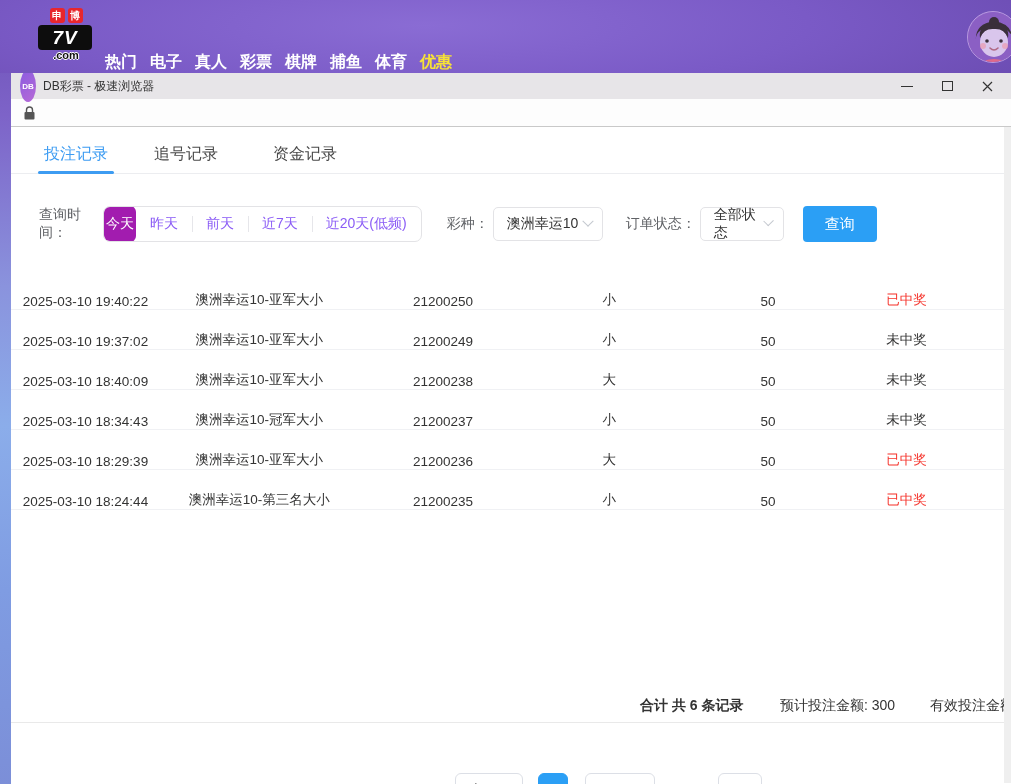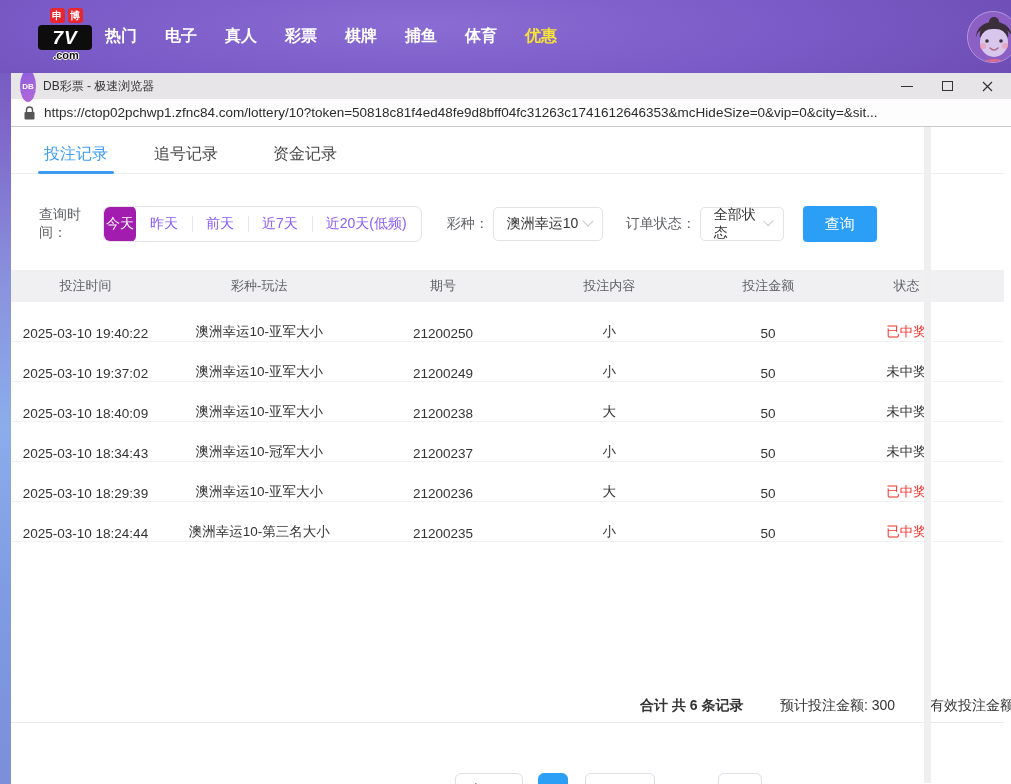--- a/index.html
+++ b/index.html
@@ -12,21 +12,21 @@
             background:radial-gradient(ellipse 700px 120px at 42% 35%, #8a6cd4 0%, #7a5ac6 55%, #6a4bb0 100%); }
   .logo { position:absolute; left:38px; top:8px; width:56px; }
   .logo-badges { display:flex; gap:3px; justify-content:center; }
   .logo-badge { width:15px; height:15px; background:#e8262d; border-radius:3px; color:#fff;
                 font-size:10px; font-weight:bold; display:flex; align-items:center; justify-content:center; }
   .logo-main { margin-top:2px; width:54px; height:25px; background:#0d0d0d; border-radius:4px;
                color:#fff; font-size:19px; font-weight:bold; font-style:italic;
                display:flex; align-items:center; justify-content:center; letter-spacing:1px; }
   .logo-suffix { text-align:center; font-size:11px; font-weight:bold; color:#111; line-height:11px;
                  text-shadow:-1px 0 #fff,1px 0 #fff,0 -1px #fff,0 1px #fff; }
-  .nav-items { position:absolute; left:104px; top:0; height:73px; display:flex; align-items:center; gap:26px; }
+  .nav-items { position:absolute; left:104px; top:0; height:73px; display:flex; align-items:flex-end; gap:11px; }
   .nav-item { width:34px; text-align:center; color:#fff; font-size:16px; font-weight:bold; cursor:pointer; }
   .nav-item.highlight { color:#f7e237; }
   .avatar { position:absolute; left:967px; top:11px; width:52px; height:52px; border-radius:50%;
             overflow:hidden; background:radial-gradient(circle at 50% 40%, #a678d8 0%, #8b5fc4 70%, #7a4fb4 100%);
             border:1px solid #b99ae0; }
 
   
   .window { position:absolute; left:11px; top:73px; width:1000px; height:711px; background:#fff; overflow:hidden; }
 
   .titlebar { height:26px; background:#e7e5e8; display:flex; align-items:center; padding-left:9px; position:relative; }
@@ -34,21 +34,21 @@
              color:#fff; font-size:8px; font-weight:bold; display:flex; align-items:center; justify-content:center; flex:0 0 16px; }
   .title-text { margin-left:7px; font-size:12px; color:#333; }
   .win-controls { position:absolute; right:4px; top:0; height:26px; display:flex; }
   .win-btn { width:40px; height:26px; display:flex; align-items:center; justify-content:center; cursor:pointer; }
   .ico-min { width:12px; height:0; border-bottom:1px solid #333; }
   .ico-max { width:11px; height:10px; border:1px solid #333; }
 
   .urlbar { height:28px; background:#fdfdfd; border-bottom:1px solid #c9c9c9; display:flex; align-items:center; padding-left:13px; }
   .url-text { margin-left:9px; font-size:13.5px; color:#2b2b2b; white-space:nowrap; overflow:hidden; }
 
-  .content { position:relative; width:920px; height:656px; background:#fff; }
+  .content { position:relative; width:1000px; height:656px; background:#fff; }
   .scrollbar-track { position:absolute; right:0; top:0; width:7px; height:656px; background:#efefef; }
 
   
   .tabs { position:absolute; top:10px; left:0; width:993px; height:37px; border-bottom:1px solid #ecedf0; }
   .tab { position:absolute; top:7px; font-size:16px; color:#4a4a4a; cursor:pointer; }
   .tab.active { color:#3d9cf2; }
   .tab-underline { position:absolute; left:27px; top:34px; width:76px; height:3px; border-radius:2px; background:#3d9cf2; }
 
   
   .filter-row { position:absolute; top:78px; left:28px; height:38px; display:flex; align-items:center; }
@@ -153,21 +153,20 @@
           </svg>
         </div>
       </div>
     </div>
 
     <div class="urlbar">
       <svg width="11" height="14" viewBox="0 0 11 14">
         <rect x="0.5" y="6" width="10" height="7.5" rx="1" fill="#555"></rect>
         <path d="M2.5 6 V4 a3 3 0 0 1 6 0 V6" stroke="#555" stroke-width="1.4" fill="none"></path>
       </svg>
-      <span class="url-text">https://ctop02pchwp1.zfnc84.com/lottery/10?token=50818c81f4ed48fe9d8bff04fc31263c1741612646353&amp;mcHideSize=0&amp;vip=0&amp;city=&amp;sit...</span>
     </div>
 
     <div class="content">
 
       <div class="tabs">
         <span class="tab active" style="left:33px;">投注记录</span>
         <span class="tab" style="left:143px;">追号记录</span>
         <span class="tab" style="left:262px;">资金记录</span>
         <div class="tab-underline"></div>
       </div>
@@ -188,28 +187,20 @@
         </div>
         <span class="f-label lbl-status">订单状态：</span>
         <div class="select select-status">
           <span>全部状态</span>
           <span class="chevron"></span>
         </div>
         <button class="search-btn">查询</button>
       </div>
 
       <div class="table">
-        <div class="thead">
-          <div class="c c1">投注时间</div>
-          <div class="c c2">彩种-玩法</div>
-          <div class="c c3">期号</div>
-          <div class="c c4">投注内容</div>
-          <div class="c c5">投注金额</div>
-          <div class="c c6">状态</div>
-        </div>
 
         <div class="trow">
           <div class="c c1">2025-03-10 19:40:22</div>
           <div class="c c2">澳洲幸运10-亚军大小</div>
           <div class="c c3">21200250</div>
           <div class="c c4">小</div>
           <div class="c c5">50</div>
           <div class="c c6 status won">已中奖</div>
         </div>
         <div class="trow">

